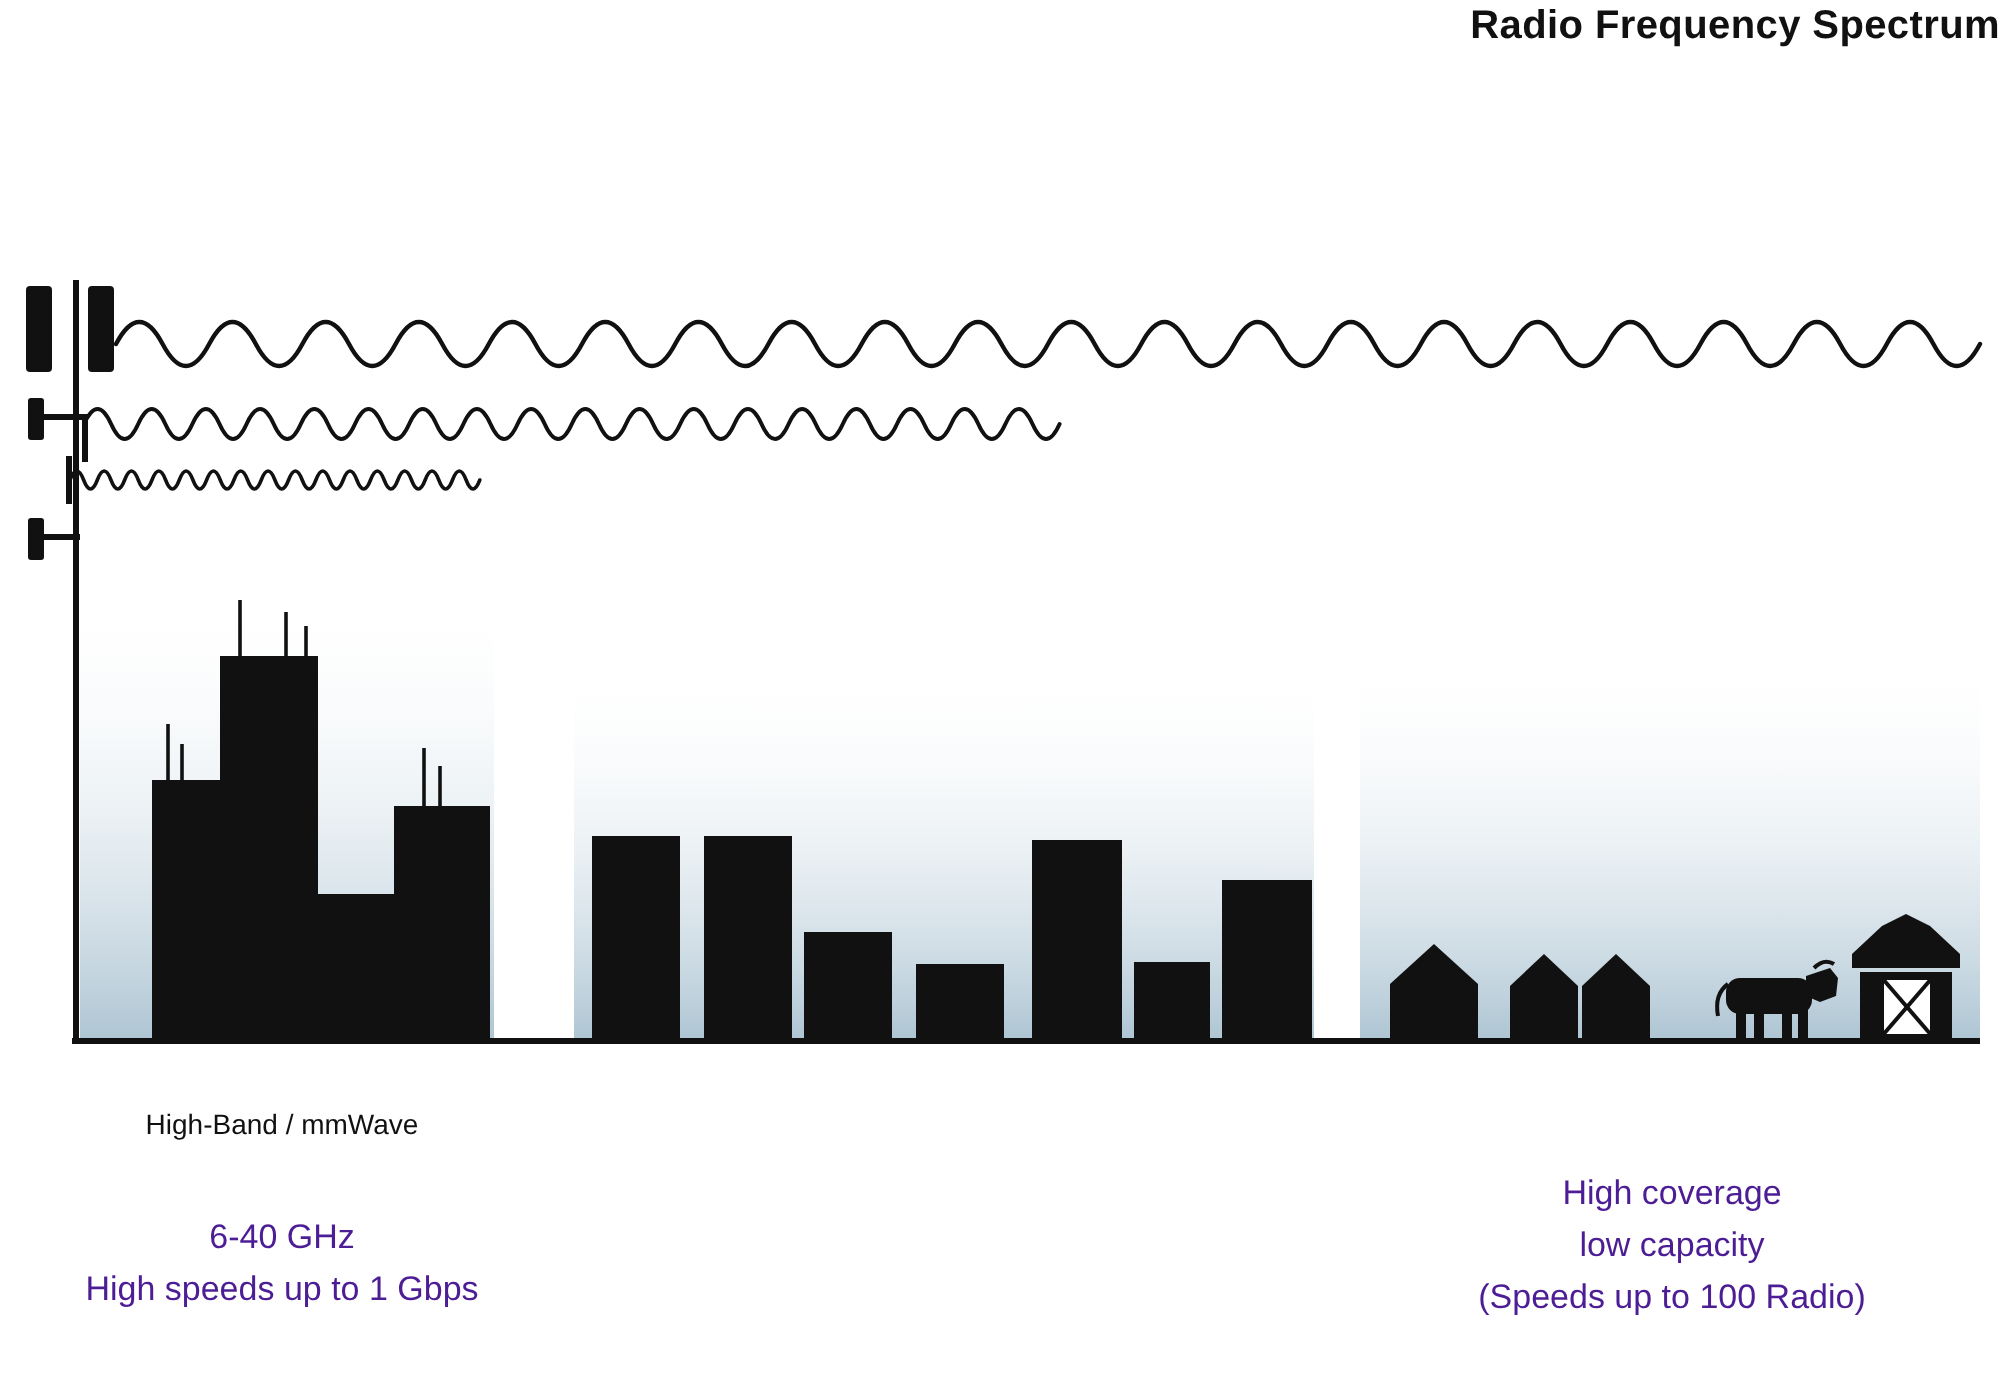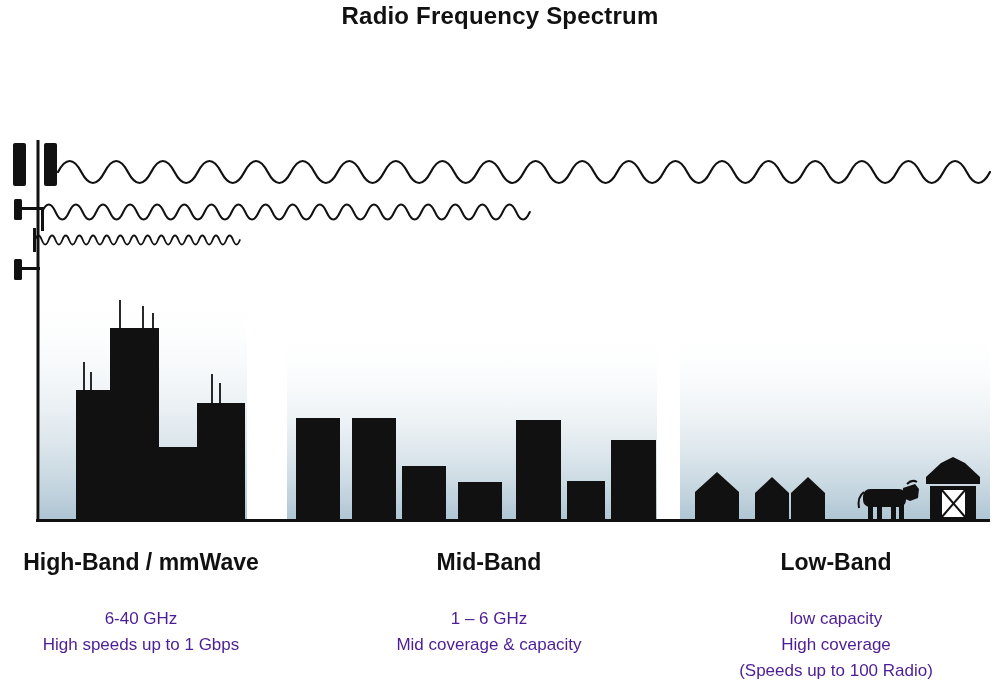--- a/index.html
+++ b/index.html
@@ -3,26 +3,26 @@
 <meta charset="utf-8">
 <style>
   * { margin:0; padding:0; box-sizing:border-box; }
   html,body { background:#ffffff; }
   .canvas {
     position:relative; width:1000px; height:700px; background:#ffffff;
     overflow:hidden; font-family:"Liberation Sans", sans-serif; color:#1a1a1a;
   }
   .title {
     position:absolute; top:2px; left:0; width:100%;
-    text-align:center; font-size:24px; font-weight:700; color:#111111;
+    text-align:right; font-size:20px; font-weight:700; color:#111111;
     letter-spacing:0.2px;
   }
   .scene { position:absolute; top:0; left:0; display:block; }
   .band-label { position:absolute; transform:translateX(-50%); text-align:center; white-space:nowrap; }
-  .band-name { font-size:23px; font-weight:700; color:#111111; line-height:22px; }
+  .band-name { font-size:14px; font-weight:400; color:#111111; line-height:22px; }
   .band-details { margin-top:33px; font-size:17px; line-height:26px; color:#4c1d95; }
 </style>
 </head>
 <body>
 
 <div class="canvas">
 
   <div class="title">Radio Frequency Spectrum</div>
 
   <svg class="scene" width="1000" height="530" viewBox="0 0 1000 530">
@@ -108,30 +108,22 @@
   </svg>
 
   <div class="band-label" style="left:141px; top:551px;">
     <div class="band-name">High-Band / mmWave</div>
     <div class="band-details">
       <div>6-40 GHz</div>
       <div>High speeds up to 1 Gbps</div>
     </div>
   </div>
 
-  <div class="band-label" style="left:489px; top:551px;">
-    <div class="band-name">Mid-Band</div>
-    <div class="band-details">
-      <div>1 – 6 GHz</div>
-      <div>Mid coverage &amp; capacity</div>
-    </div>
-  </div>
 
   <div class="band-label" style="left:836px; top:551px;">
-    <div class="band-name">Low-Band</div>
     <div class="band-details">
+      <div>High coverage</div>
       <div>low capacity</div>
-      <div>High coverage</div>
       <div>(Speeds up to 100 Radio)</div>
     </div>
   </div>
 
 </div>
 
 </body></html>

